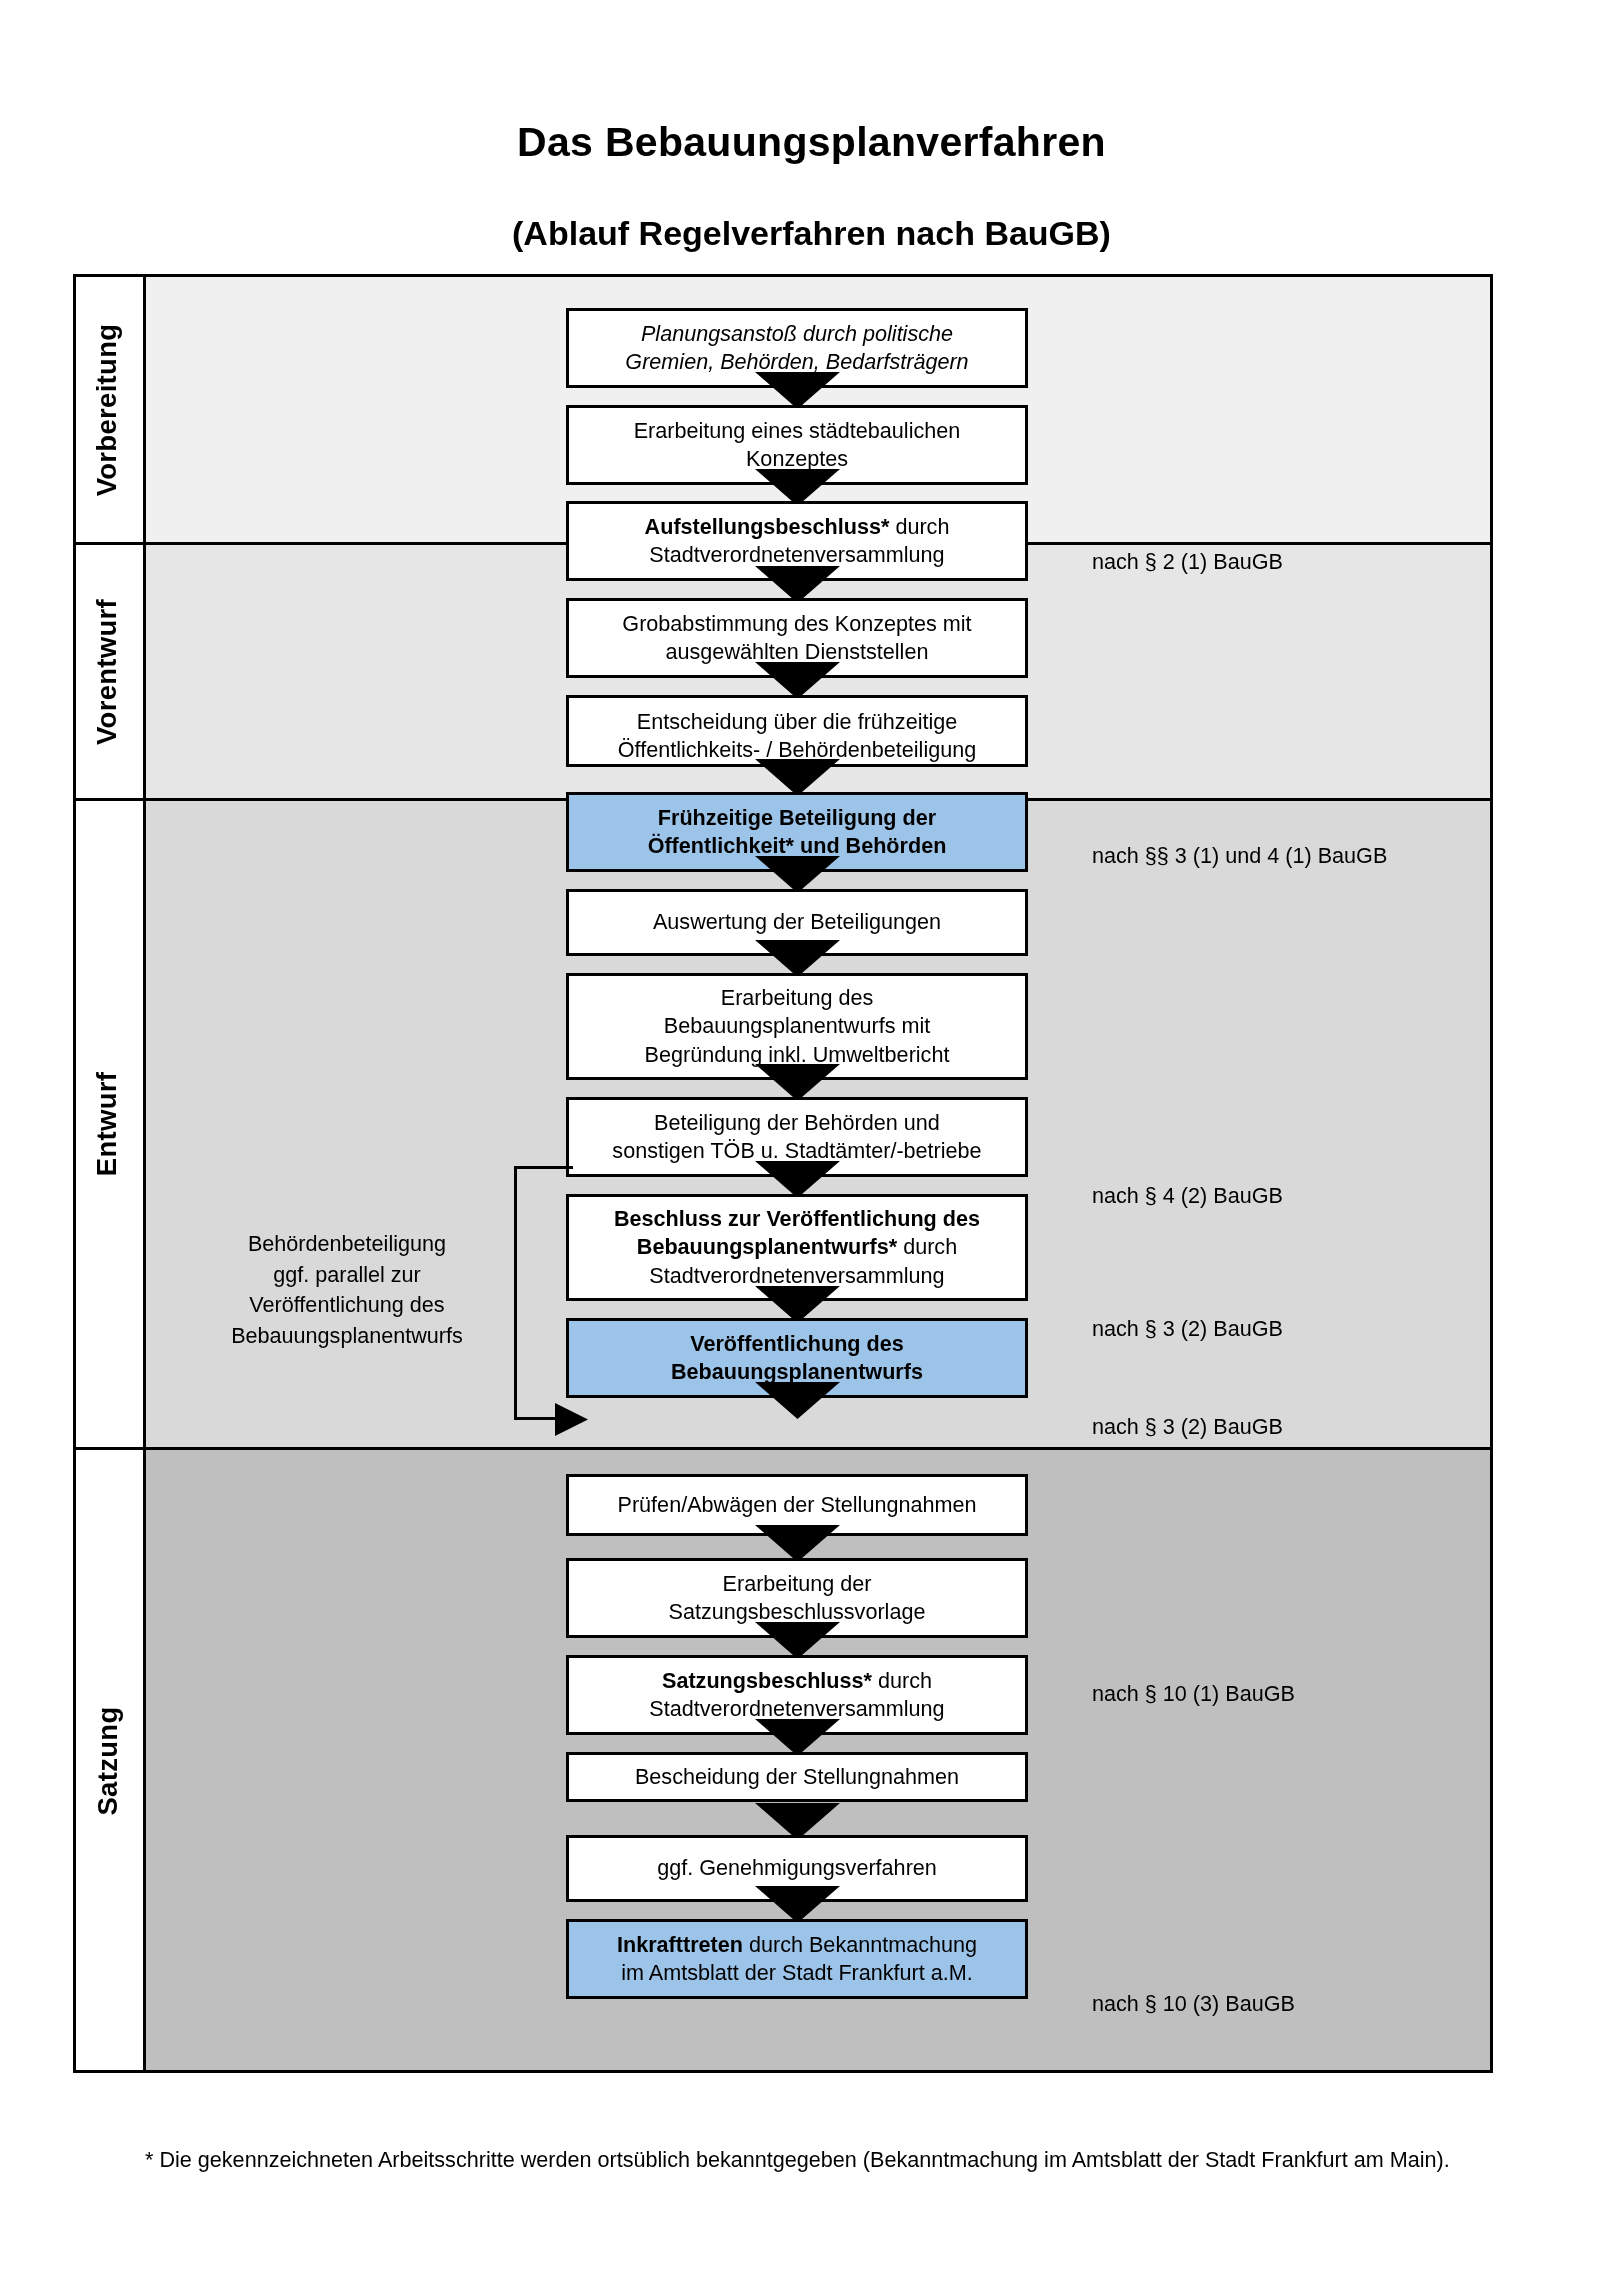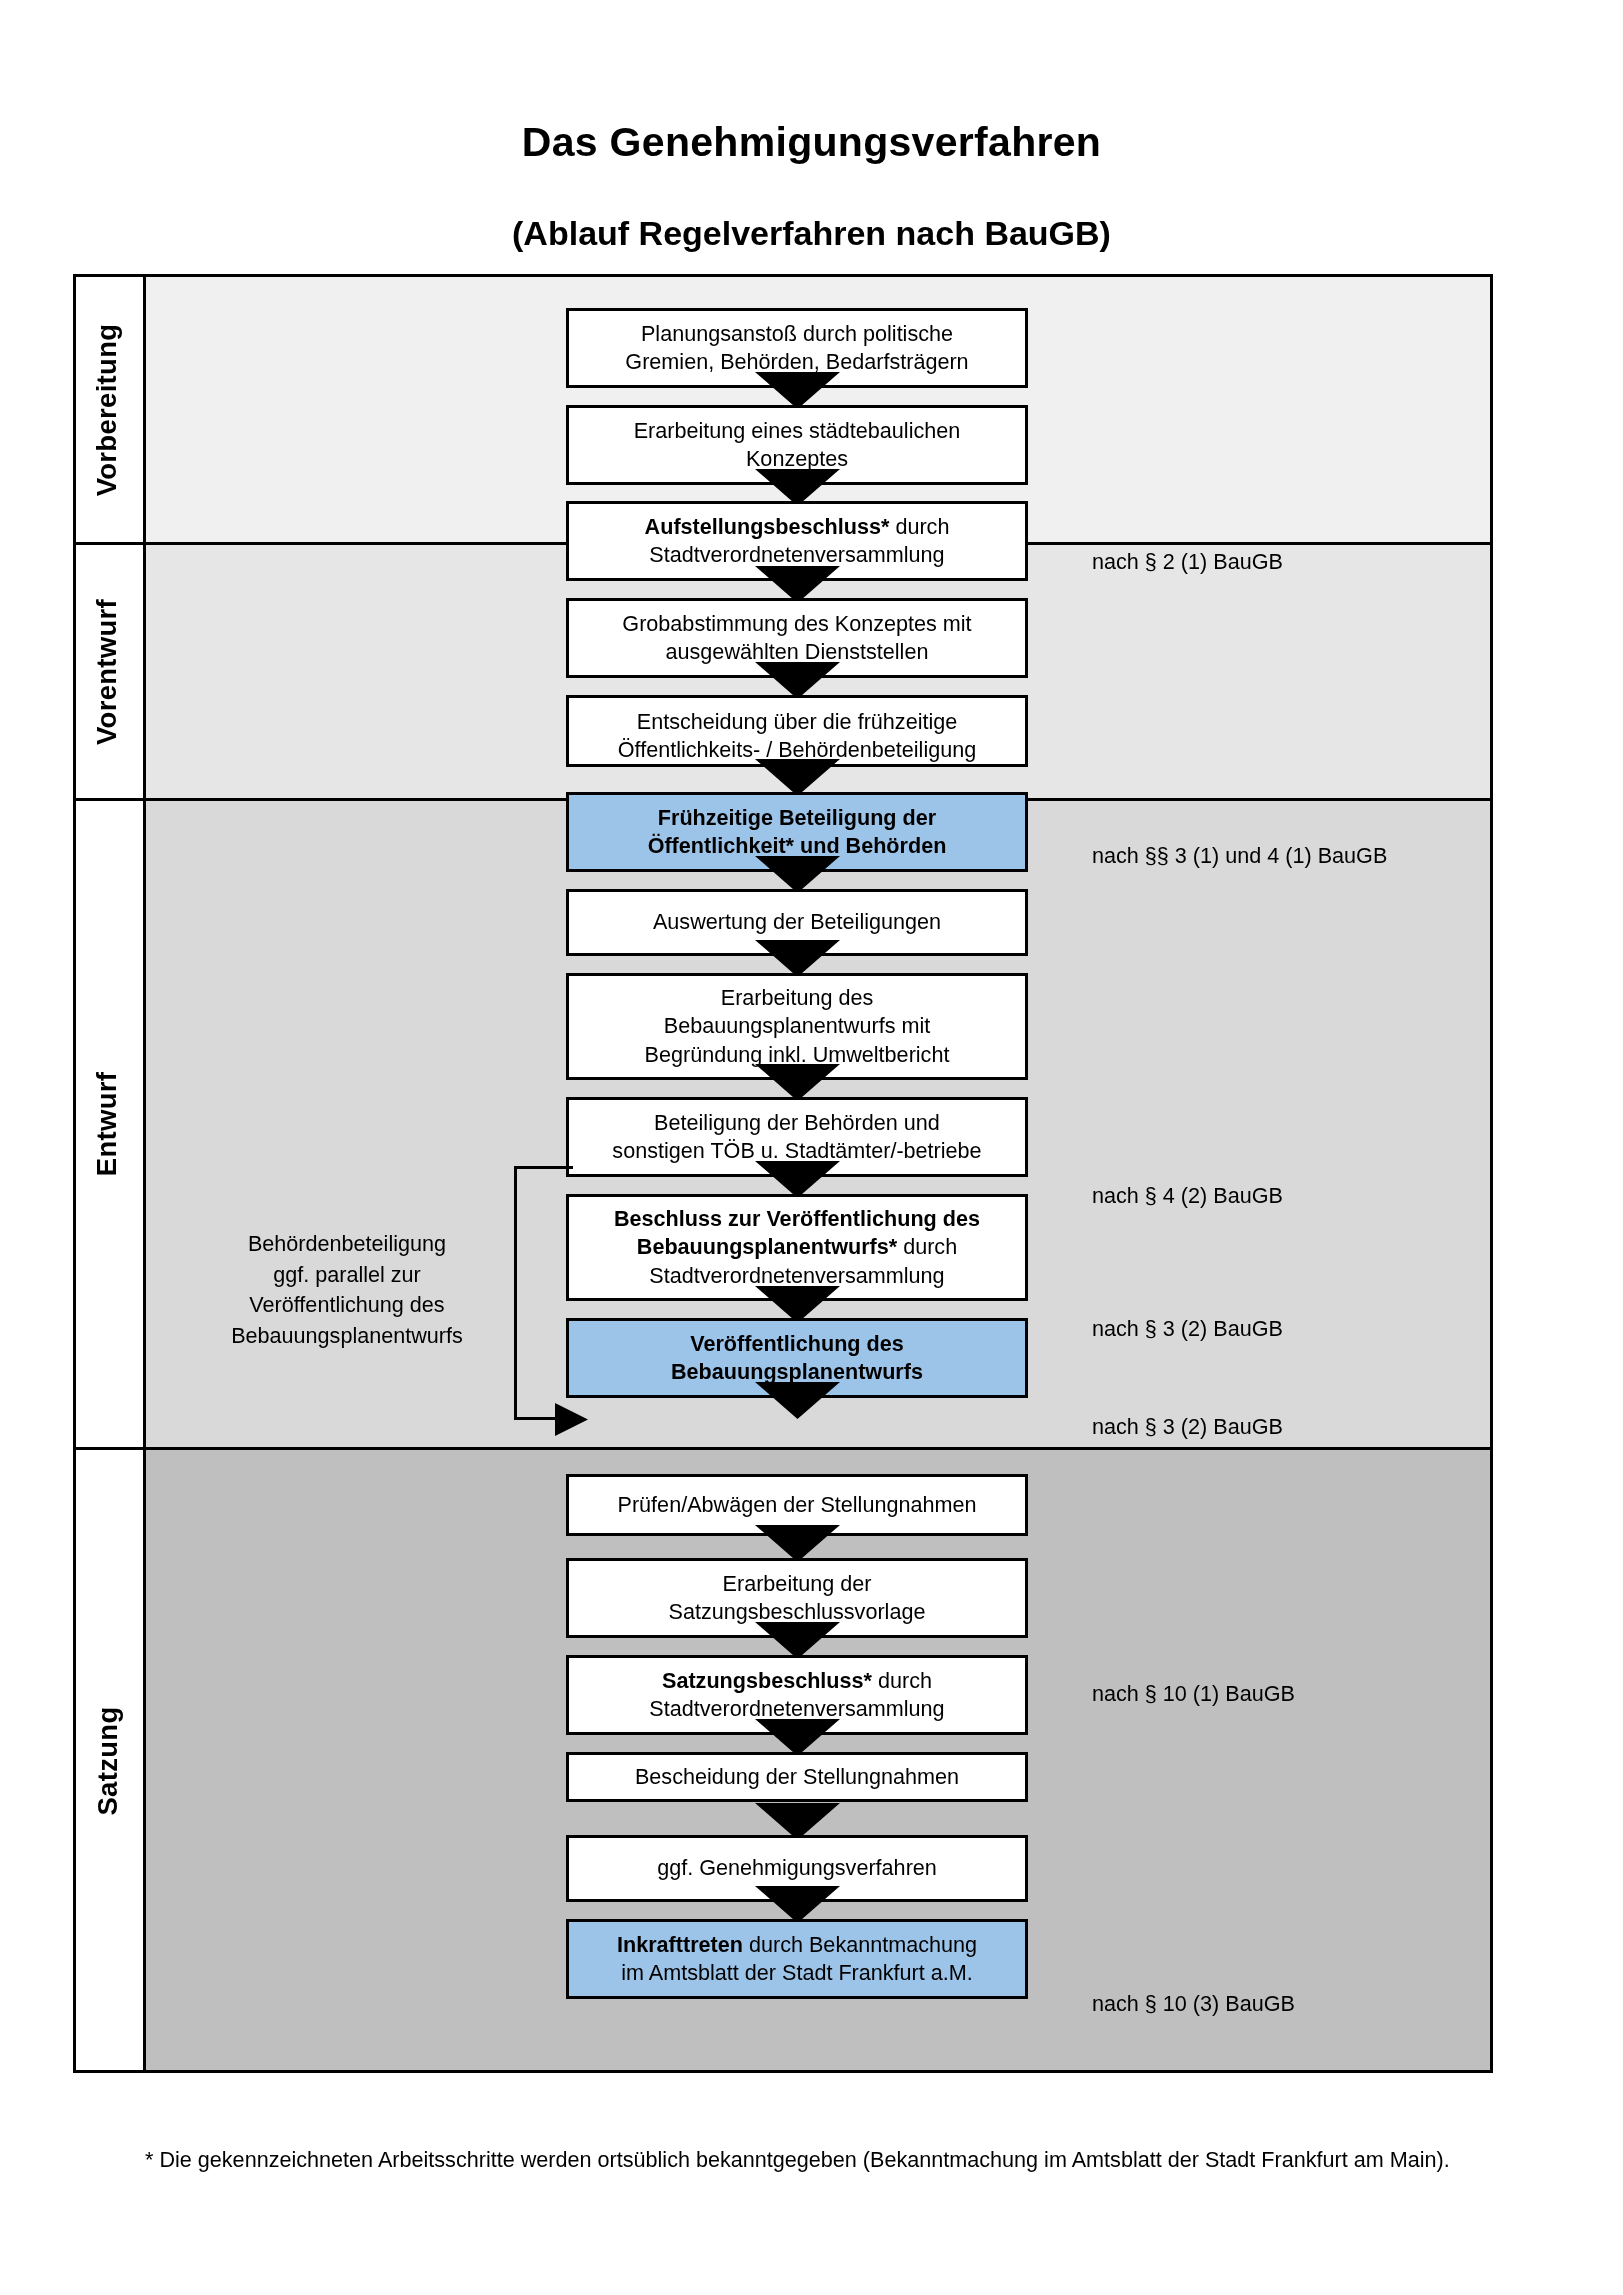--- a/index.html
+++ b/index.html
@@ -98,21 +98,21 @@
   }
   
   #footnote{
     position:absolute;left:145px;top:2142px;width:1348px;
     font-size:21.6px;line-height:1.65;
   }
 </style>
 </head>
 <body>
 
-<div id="title">Das Genehmigungsverfahren</div>
+<div id="title">Das Bebauungsplanverfahren</div>
 <div id="subtitle">(Ablauf Regelverfahren nach BauGB)</div>
 
 <div class="band" style="top:277px;height:266px;background:#f0f0f0;"></div>
 <div class="band" style="top:543px;height:256px;background:#e6e6e6;"></div>
 <div class="band" style="top:799px;height:649px;background:#d9d9d9;"></div>
 <div class="band" style="top:1449px;height:624px;background:#bfbfbf;"></div>
 
 <div class="band-sep" style="top:542px;"></div>
 <div class="band-sep" style="top:798px;"></div>
 <div class="band-sep" style="top:1447px;"></div>
@@ -126,21 +126,21 @@
 <div class="phase-label" style="top:545px;height:253px;">
   <span>Vorentwurf</span>
 </div>
 <div class="phase-label" style="top:801px;height:646px;">
   <span>Entwurf</span>
 </div>
 <div class="phase-label" style="top:1450px;height:621px;">
   <span>Satzung</span>
 </div>
 
-<div class="pbox" style="top:308px;height:80px;">
+<div class="pbox" style="top:308px;height:80px;font-style:italic;">
   <div>
     <div>Planungsanstoß durch politische</div>
     <div>Gremien, Behörden, Bedarfsträgern</div>
   </div>
 </div>
 <div class="arrow" style="top:372px;"></div>
 
 <div class="pbox" style="top:405px;height:80px;">
   <div>
     <div>Erarbeitung eines städtebaulichen</div>

